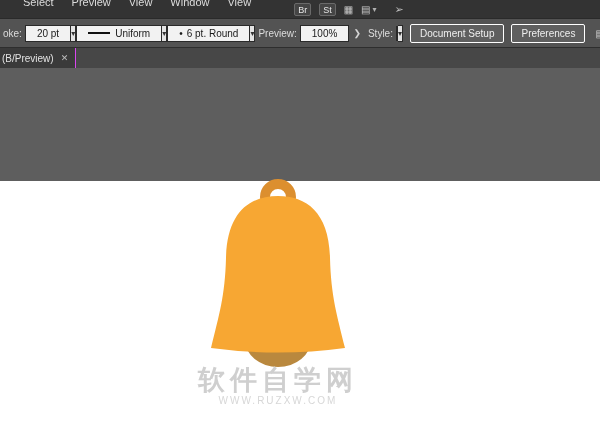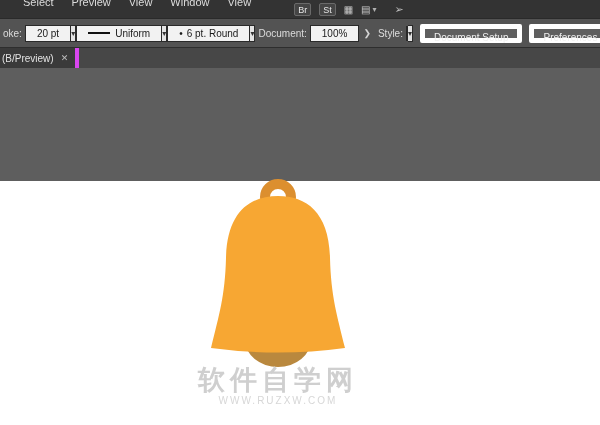--- a/index.html
+++ b/index.html
@@ -38,33 +38,33 @@
     background:#e3e3e3; border:1px solid #2a2a2a; border-left:none; height:17px;
     width:12px; display:inline-flex; align-items:center; justify-content:center;
     color:#333; font-size:8px;
   }
   .profile-line { width:22px; height:2px; background:#111; margin-right:5px; }
   .flyout { color:#d5d5d5; font-size:9px; margin:0 4px; }
   .swatch-box {
     width:16px; height:15px; background:#bfbfbf; border:1px solid #2a2a2a; display:inline-block;
   }
   .cb-btn {
-    background:#5f5f5f; border:5px solid #ffffff; border-radius:2px; color:#efefef;
+    background:#5f5f5f; border:1px solid #ffffff; border-radius:2px; color:#efefef;
     font-size:10px; padding:2px 9px; margin-left:7px; height:19px; line-height:13px;
     white-space:nowrap; cursor:default;
   }
   .cb-endicon { margin-left:10px; color:#d0d0d0; font-size:10px; }
 
   
   .tabbar {
     position:absolute; left:0; top:48px; width:600px; height:20px;
     background:#474747; display:flex; align-items:flex-end;
   }
   .doc-tab {
-    background:#3a3a3a; border-right:4px solid #d946ef; height:20px;
+    background:#3a3a3a; border-right:1px solid #d946ef; height:20px;
     display:flex; align-items:center; color:#e3e3e3; font-size:10px;
     padding:0 7px 0 2px; max-width:100px;
   }
   .doc-tab .title { white-space:nowrap; overflow:hidden; }
   .tab-close { color:#bdbdbd; font-size:9px; margin-left:7px; cursor:default; }
 
   
   .pasteboard {
     position:absolute; left:0; top:68px; width:600px; height:113px; background:#5e5e5e;
   }
@@ -114,21 +114,21 @@
     <span class="combo-chev">▾</span>
 
     <span style="width:8px"></span>
     <span class="field">
       <span style="margin-right:4px">•</span>
       <span>6 pt. Round</span>
     </span>
     <span class="combo-chev">▾</span>
 
     <span style="width:10px"></span>
-    <span class="cb-label">Document:</span>
+    <span class="cb-label">Preview:</span>
     <span class="field">100%</span>
     <span class="flyout">❯</span>
 
     <span class="cb-label">Style:</span>
     <span class="swatch-box"></span>
     <span class="combo-chev">▾</span>
 
     <button class="cb-btn">Document Setup</button>
     <button class="cb-btn">Preferences</button>
 

